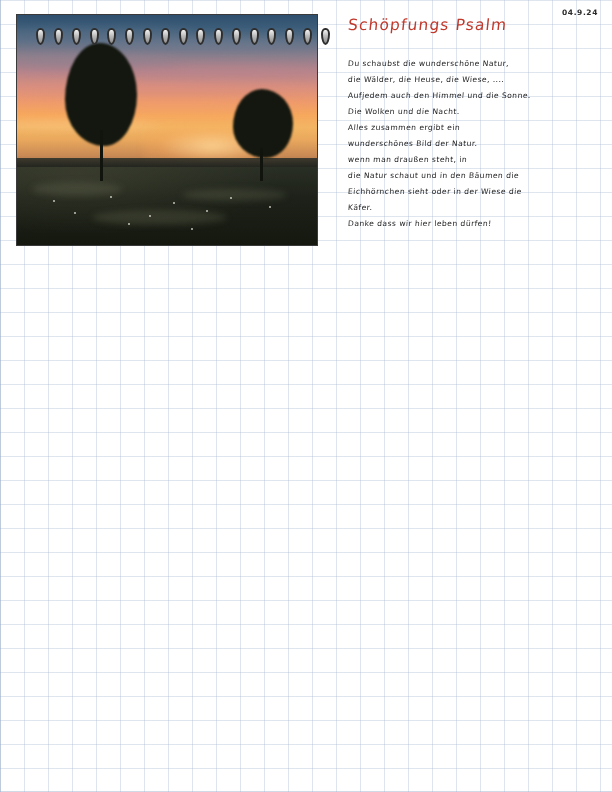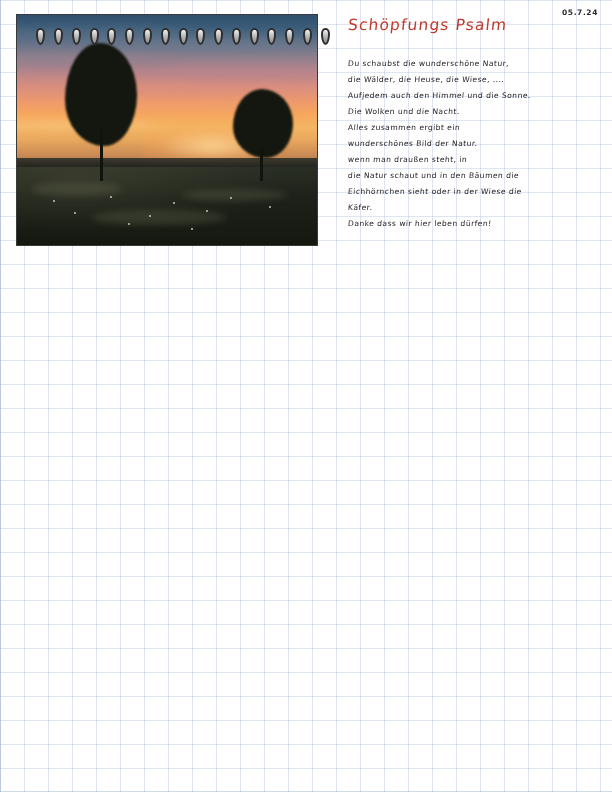--- a/index.html
+++ b/index.html
@@ -215,21 +215,21 @@
     transform: skewX(-4deg);
   }
 </style>
 </head>
 <body>
 
 <div id="grid-background"></div>
 <div id="grid-edge-left"></div>
 <div id="grid-edge-bottom"></div>
 
-<div id="date-stamp">05.7.24</div>
+<div id="date-stamp">04.9.24</div>
 
 <div id="photo-block">
   <div id="photo">
     <div id="sky"></div>
     <div class="cloud" id="cloud1"></div>
     <div class="cloud" id="cloud2"></div>
     <div class="cloud" id="cloud3"></div>
     <div class="cloud" id="cloud4"></div>
     <div class="cloud" id="cloud5"></div>
     <div class="cloud" id="cloud6"></div>

